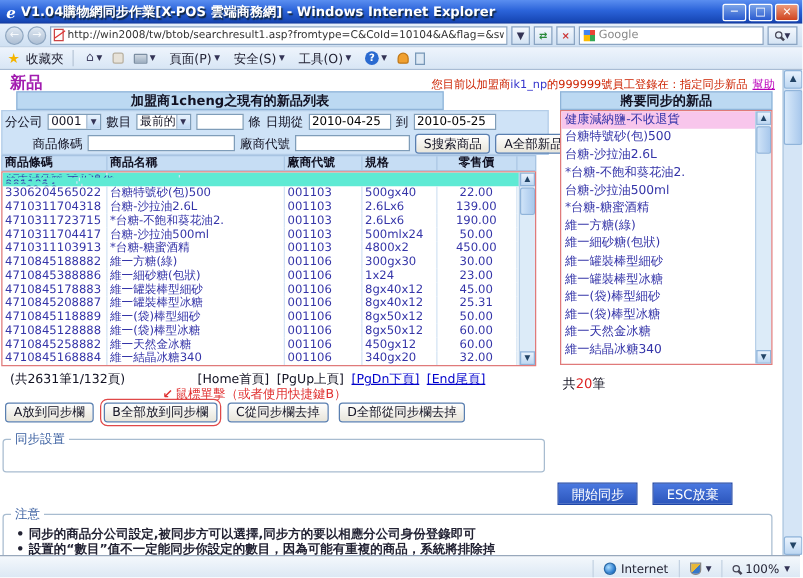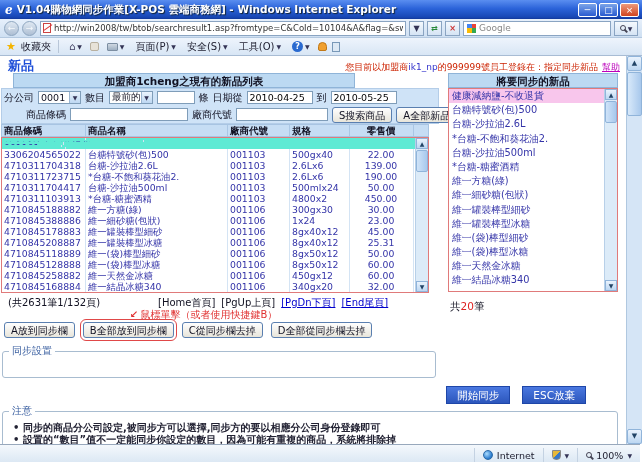--- a/index.html
+++ b/index.html
@@ -56,21 +56,21 @@
   .feed-ico { width:9px; height:9px; background:#e7e2d8; border:1px solid #b8b0a0; border-radius:2px; }
   .print-ico { width:11px; height:8px; background:linear-gradient(#cfd8e2,#9fb0c2); border:1px solid #7c8ea2; border-radius:1px; }
   .help-ico { width:11px; height:11px; border-radius:50%; background:#2a6ad0; color:#fff; font-size:8px; line-height:11px; text-align:center; font-weight:bold; }
   .person-ico { width:9px; height:9px; border-radius:50% 50% 2px 2px; background:#f0a030; border:1px solid #c07818; }
   .doc-ico { width:8px; height:10px; background:#dce8f4; border:1px solid #7898b8; }
 
   
   .content { position:absolute; top:56px; left:0; width:642px; height:388px; background:#fff; overflow:hidden; }
   .inner { position:absolute; top:0; left:0; width:624px; height:388px; }
 
-  .page-heading { position:absolute; top:1px; left:8px; color:#1d4ed8; font-weight:bold; font-size:13px; }
+  .page-heading { position:absolute; top:1px; left:8px; color:#a21caf; font-weight:bold; font-size:13px; }
   .notice { position:absolute; top:5px; right:4px; font-size:9px; color:#cc2200; white-space:nowrap; }
   .notice .usr { color:#3333cc; }
   .notice .hlp { color:#bb00bb; text-decoration:underline; margin-left:4px; }
 
   .panel-hd { position:absolute; height:15px; background:#bcd9f2; border:1px solid #8fb4d8;
     text-align:center; font-weight:bold; font-size:10.5px; color:#112; line-height:14px; }
   .hd-left { top:17px; left:13px; width:342px; }
   .hd-right { top:17px; left:448px; width:170px; }
 
   .filterblock { position:absolute; top:32px; left:1px; width:438px; height:36px;

